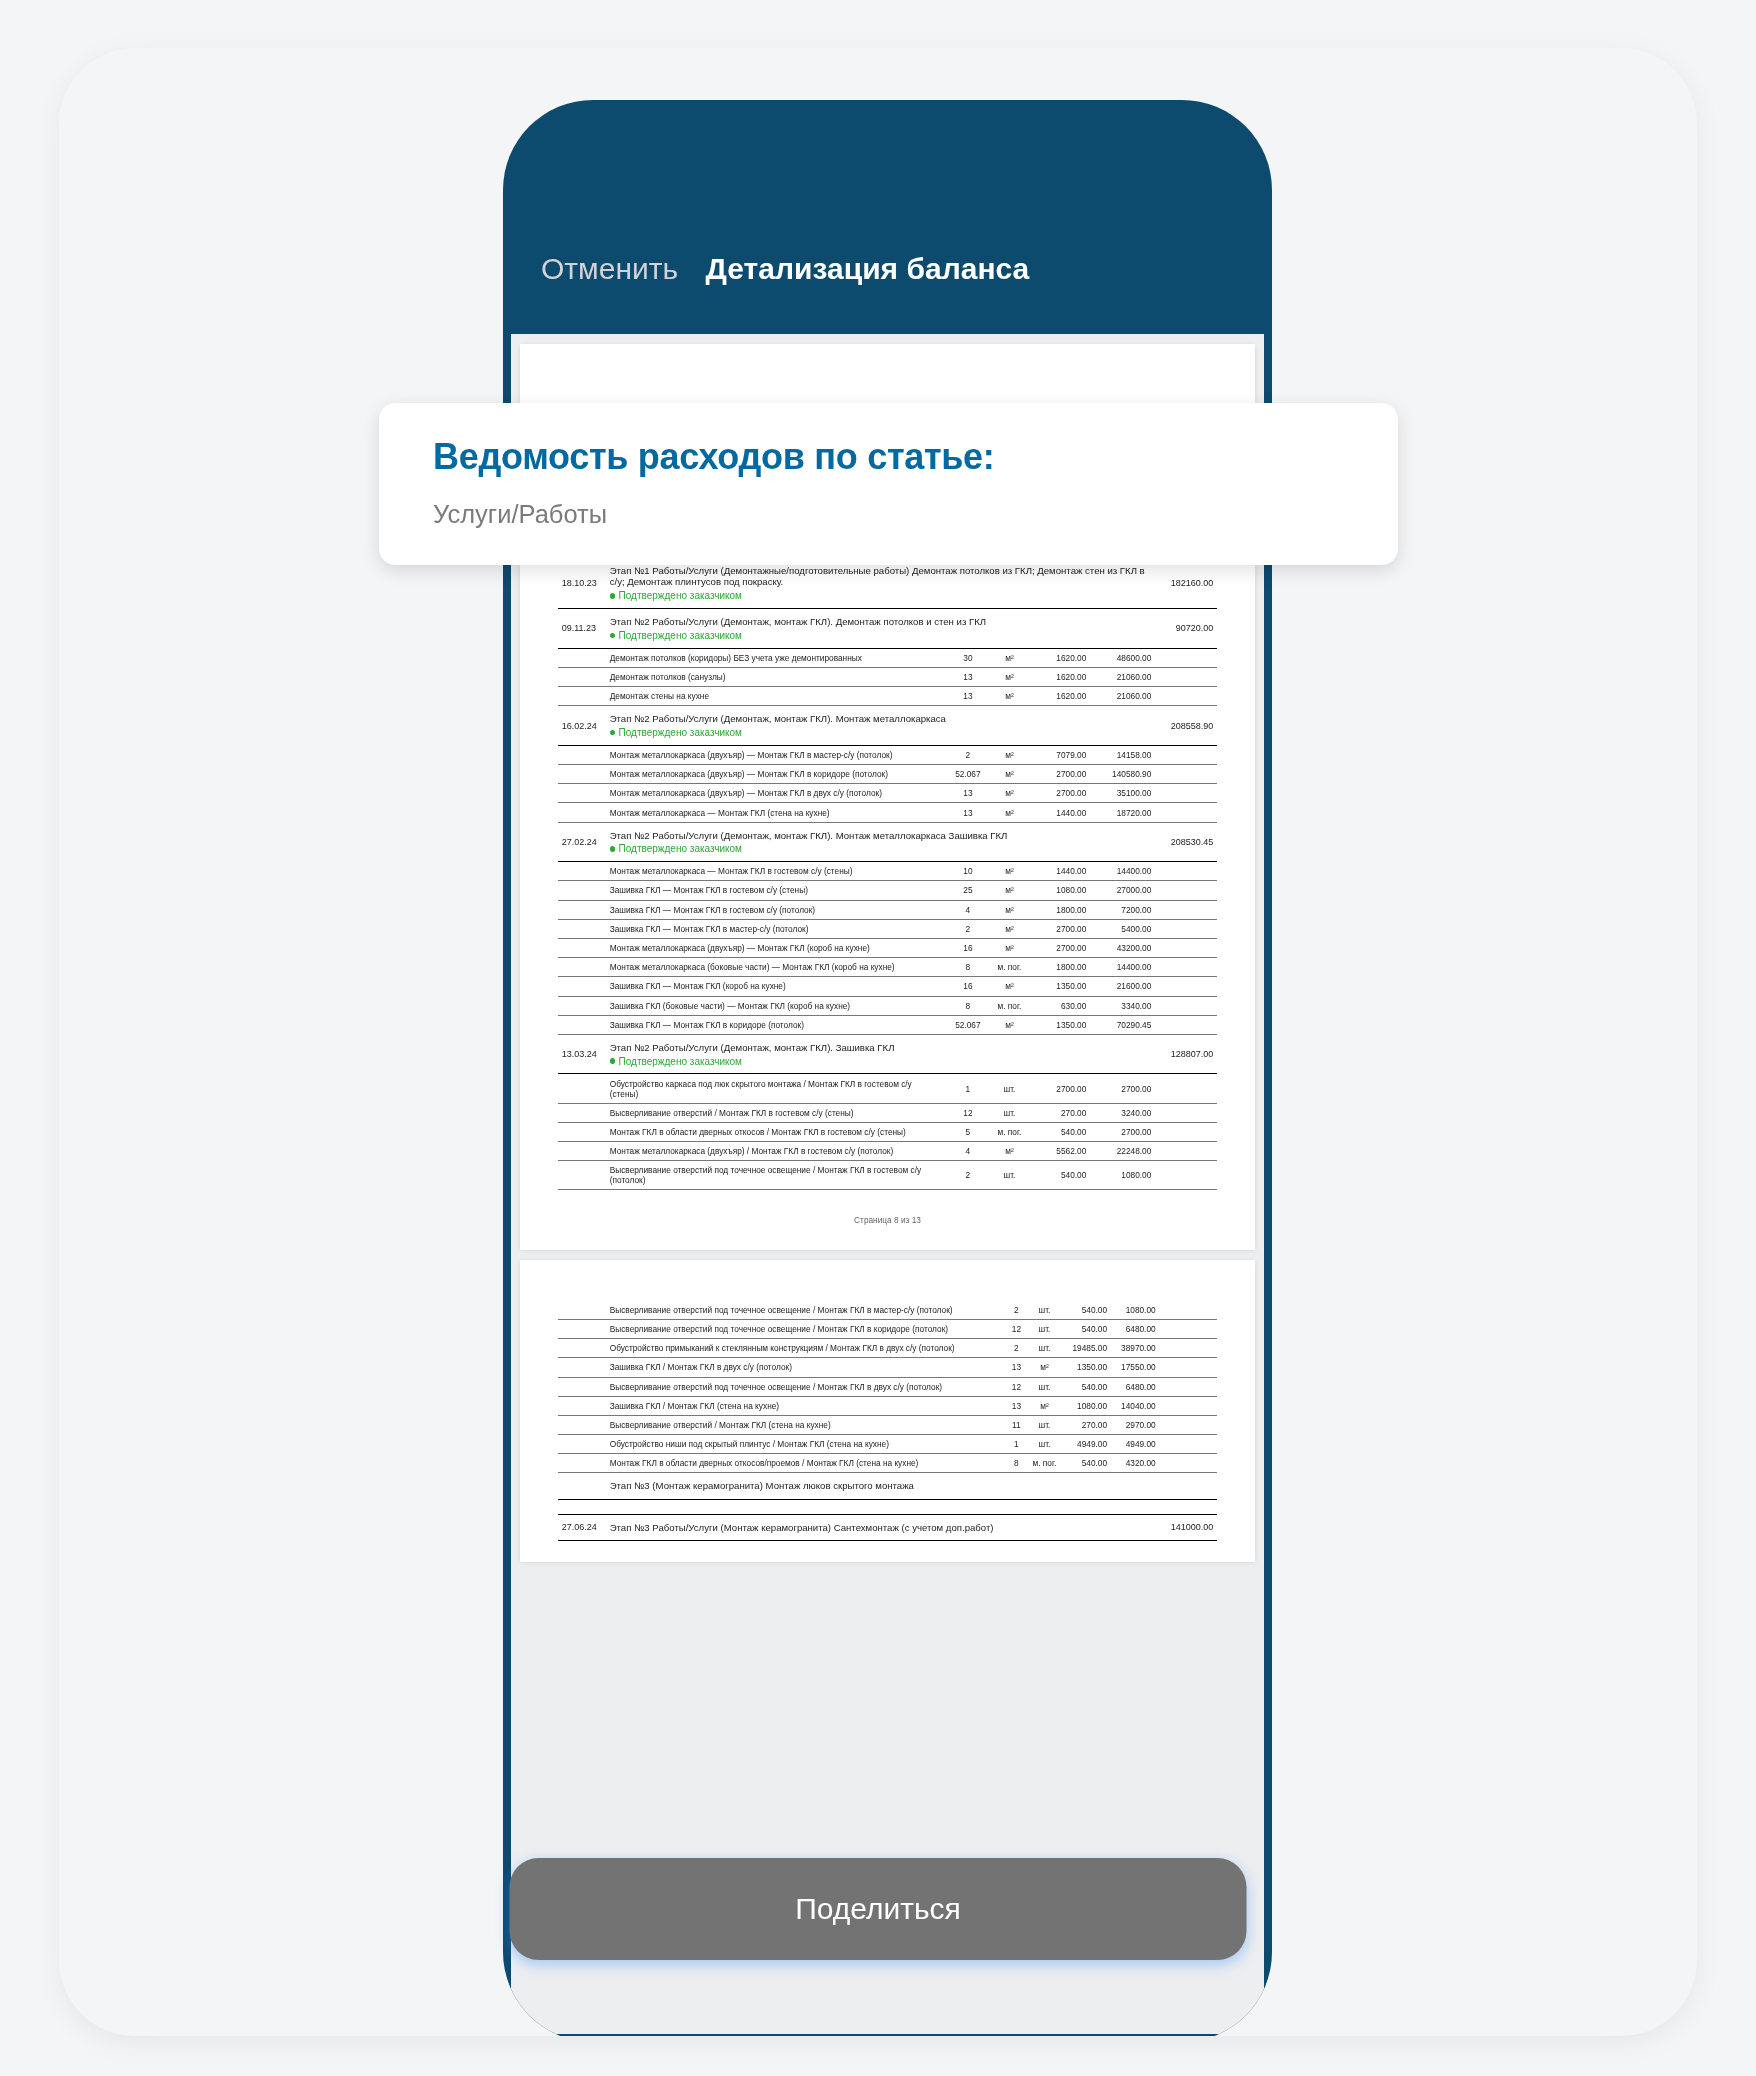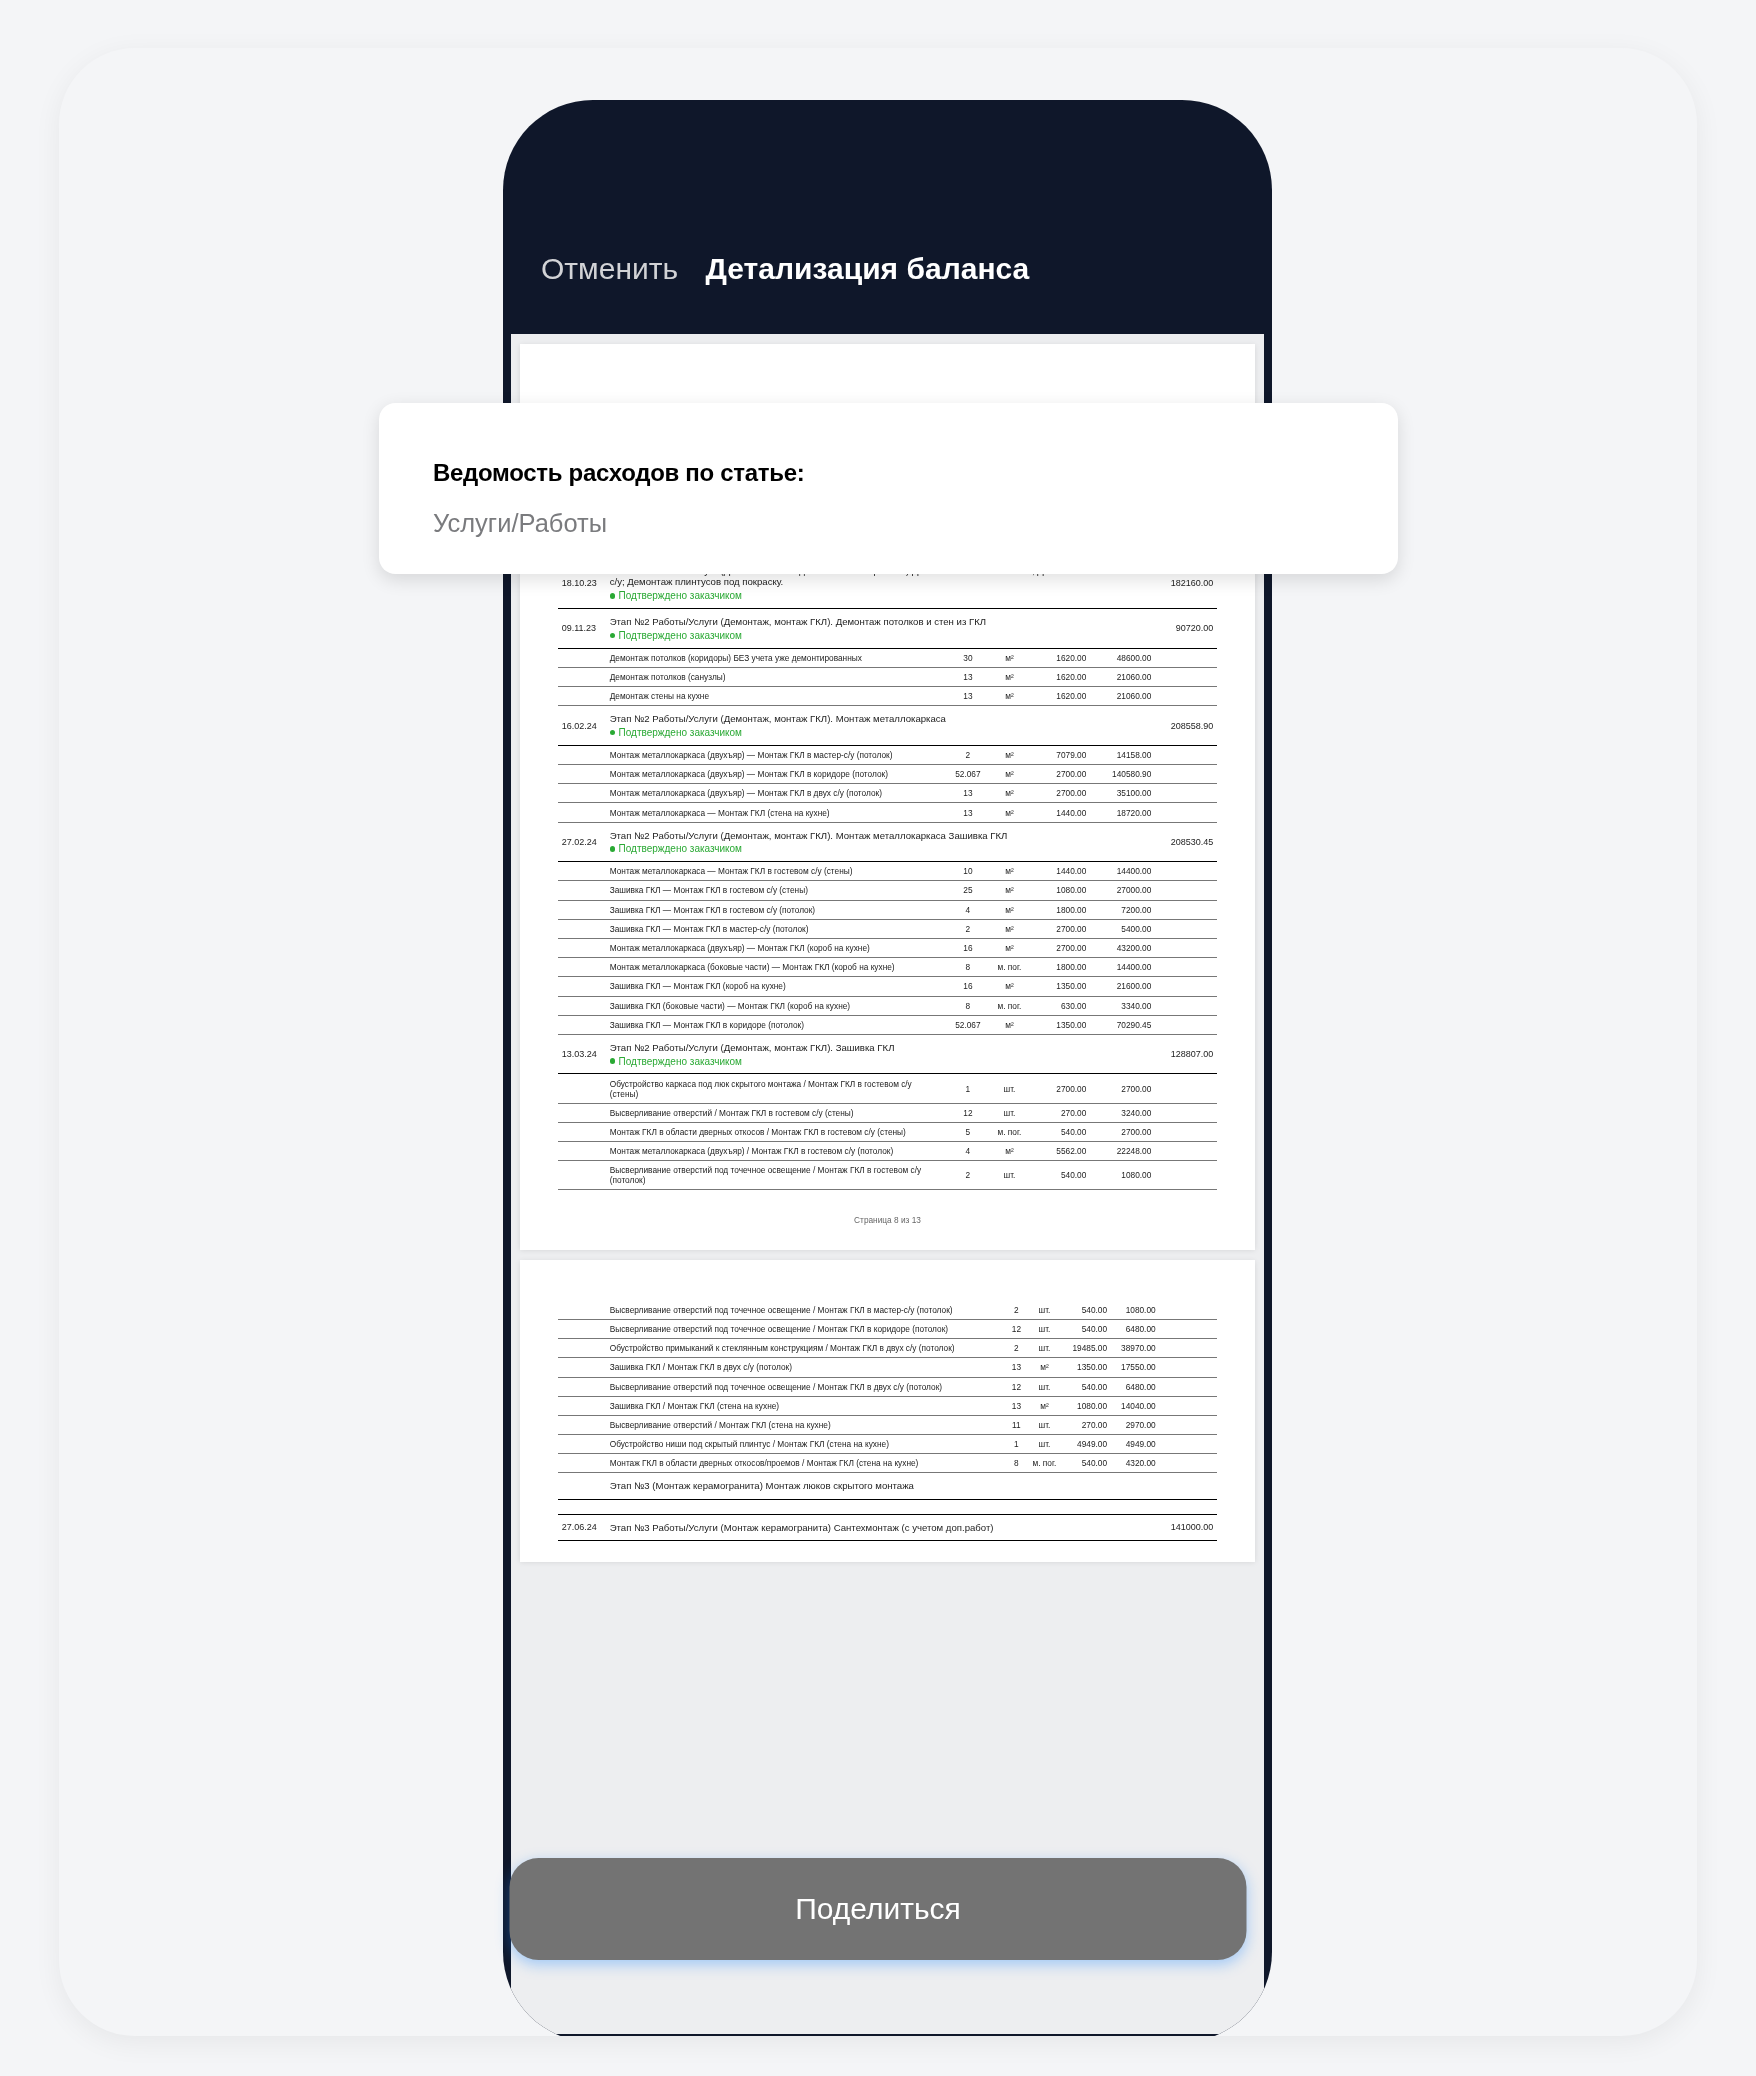--- a/index.html
+++ b/index.html
@@ -7,37 +7,37 @@
   body { background: #F4F5F7; font-family: "Helvetica Neue", Arial, sans-serif; position: relative; }
 
   .outer-frame {
     position: absolute; top: 48px; left: 59px; right: 59px; bottom: 41px;
     background: #F4F5F7; border-radius: 76px; overflow: hidden;
     box-shadow: 0 6.9px 27.5px rgba(0,0,0,.06);
   }
 
   .phone {
     position: absolute; top: 52px; left: 444px; width: 769px; height: 1942px;
-    background: #0f172a; border-radius: 90px; overflow: hidden;
+    background: #0c4a6e; border-radius: 90px; overflow: hidden;
   }
 
   .nav-bar {
     height: 227px; display: flex; align-items: flex-end; padding: 0 38px 41px 38px;
     gap: 27.5px; color: #fff;
   }
   .nav-cancel { font-size: 30px; font-weight: 400; color: #D2D3D6; }
   .nav-title  { font-size: 30px; font-weight: 700; color: #fff; }
 
   
   .title-card {
     position: absolute; top: 355px; left: 320px; width: 1019px;
     background: #fff; border-radius: 16.5px; padding: 33px 48px 36px 54px;
     box-shadow: 0 5.5px 18px rgba(0,0,0,.12);
   }
-  .title-card h1 { font-size: 24px; font-weight: 700; color: #000000; letter-spacing: -0.3px; margin-top: 23px; }
+  .title-card h1 { font-size: 36px; font-weight: 700; color: #0369a1; letter-spacing: -0.3px; }
   .title-card .sub { font-size: 25.5px; color: #7A7B7E; margin-top: 22px; }
 
   .doc-area {
     position: absolute; top: 234px; left: 8.3px; right: 8.3px; bottom: 8.3px;
     background: #EDEEF0; overflow: hidden;
   }
 
   .page {
     background: #fff; margin: 9.6px 8.3px; padding: 41px 38px 20.7px 38px;
     box-shadow: 0 1.4px 5.5px rgba(0,0,0,.10);

